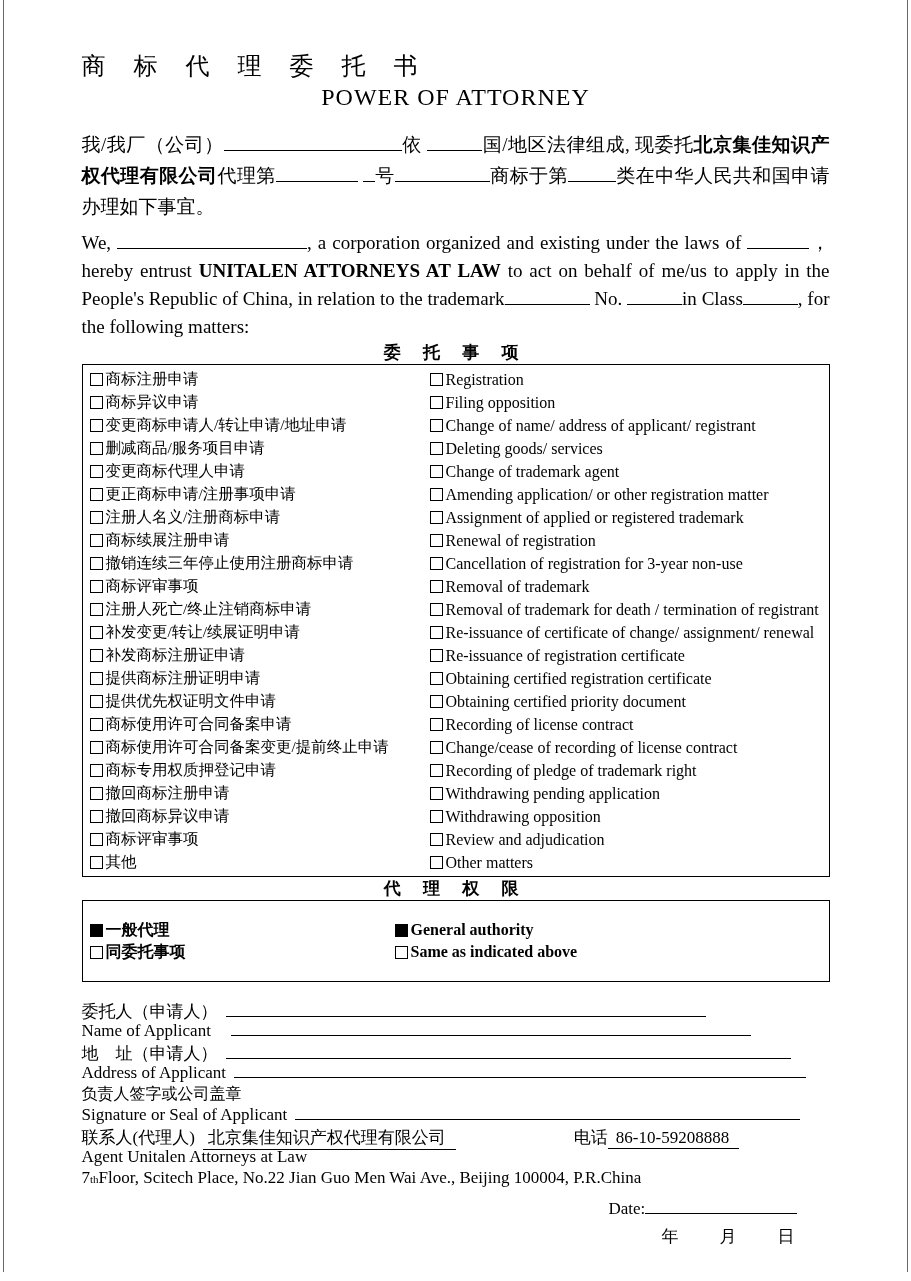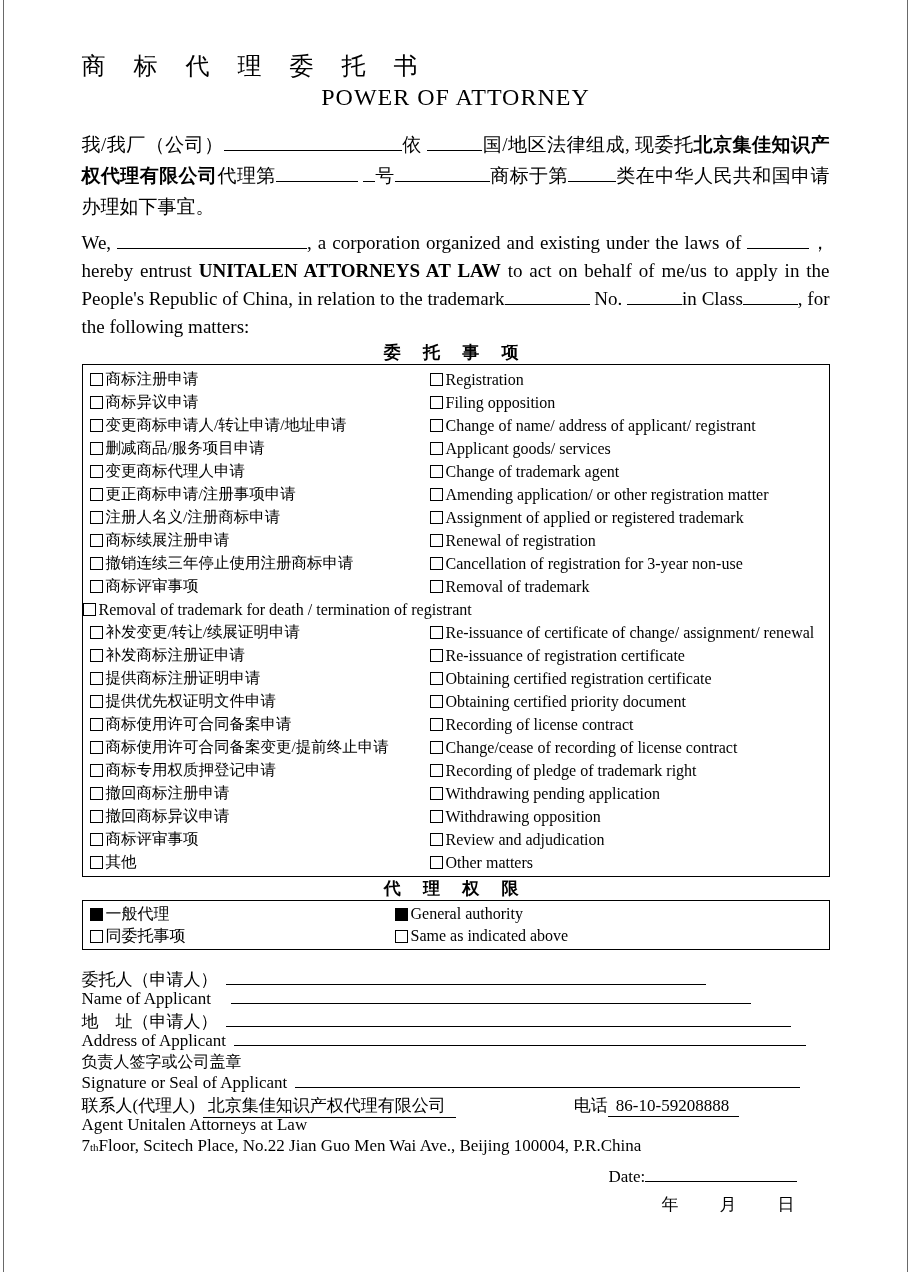--- a/index.html
+++ b/index.html
@@ -17,21 +17,21 @@
   .blank{display:inline-block;height:15px;border-bottom:1px solid #000;}
   .section-heading{margin:2px 0 2px 0;text-align:center;font-weight:bold;font-size:17px;
                    letter-spacing:9px;line-height:19px;}
   .matters-box{border:1px solid #000;padding:3px 0 2px 0;}
   .m-row{display:flex;height:23px;align-items:center;}
   .m-cell{display:flex;align-items:center;white-space:nowrap;}
   .m-cn{width:340px;padding-left:7px;font-size:15.5px;}
   .m-en{flex:1;font-size:16px;}
   .cb{width:11px;height:11px;border:1px solid #000;margin-right:3px;flex:none;display:inline-block;}
   .cb.filled{background:#000;}
-  .authority-box{border:1px solid #000;padding:2px 0;margin-bottom:0;}
+  .authority-box{border:1px solid #000;padding:18px 0;margin-bottom:0;font-weight:bold;}
   .a-row{display:flex;height:22px;align-items:center;}
   .a-cell{display:flex;align-items:center;white-space:nowrap;font-size:16px;}
   .a-cn{width:305px;padding-left:7px;}
   .a-en{flex:1;}
   .footer{margin-top:18px;font-size:17px;}
   .f-row{display:flex;align-items:baseline;height:20px;margin-bottom:1px;white-space:nowrap;}
   .fline{display:inline-block;height:14px;border-bottom:1px solid #000;flex:none;}
   .ml8{margin-left:8px;} .ml20{margin-left:20px;}
   .w480{width:480px;} .w520{width:520px;} .w565{width:565px;} .w572{width:572px;} .w505{width:505px;} .w152{width:152px;}
   .f-sig-cn{font-size:16px;}
@@ -86,21 +86,21 @@
             <span class="lbl">Change of name/ address of applicant/ registrant</span>
           </div>
         </div>
         <div class="m-row">
           <div class="m-cell m-cn">
             <span class="cb"></span>
             <span class="lbl">删减商品/服务项目申请</span>
           </div>
           <div class="m-cell m-en">
             <span class="cb"></span>
-            <span class="lbl">Applicant goods/ services</span>
+            <span class="lbl">Deleting goods/ services</span>
           </div>
         </div>
         <div class="m-row">
           <div class="m-cell m-cn">
             <span class="cb"></span>
             <span class="lbl">变更商标代理人申请</span>
           </div>
           <div class="m-cell m-en">
             <span class="cb"></span>
             <span class="lbl">Change of trademark agent</span>
@@ -150,20 +150,24 @@
           <div class="m-cell m-cn">
             <span class="cb"></span>
             <span class="lbl">商标评审事项</span>
           </div>
           <div class="m-cell m-en">
             <span class="cb"></span>
             <span class="lbl">Removal of trademark</span>
           </div>
         </div>
         <div class="m-row">
+          <div class="m-cell m-cn">
+            <span class="cb"></span>
+            <span class="lbl">注册人死亡/终止注销商标申请</span>
+          </div>
           <div class="m-cell m-en">
             <span class="cb"></span>
             <span class="lbl">Removal of trademark for death / termination of registrant</span>
           </div>
         </div>
         <div class="m-row">
           <div class="m-cell m-cn">
             <span class="cb"></span>
             <span class="lbl">补发变更/转让/续展证明申请</span>
           </div>

